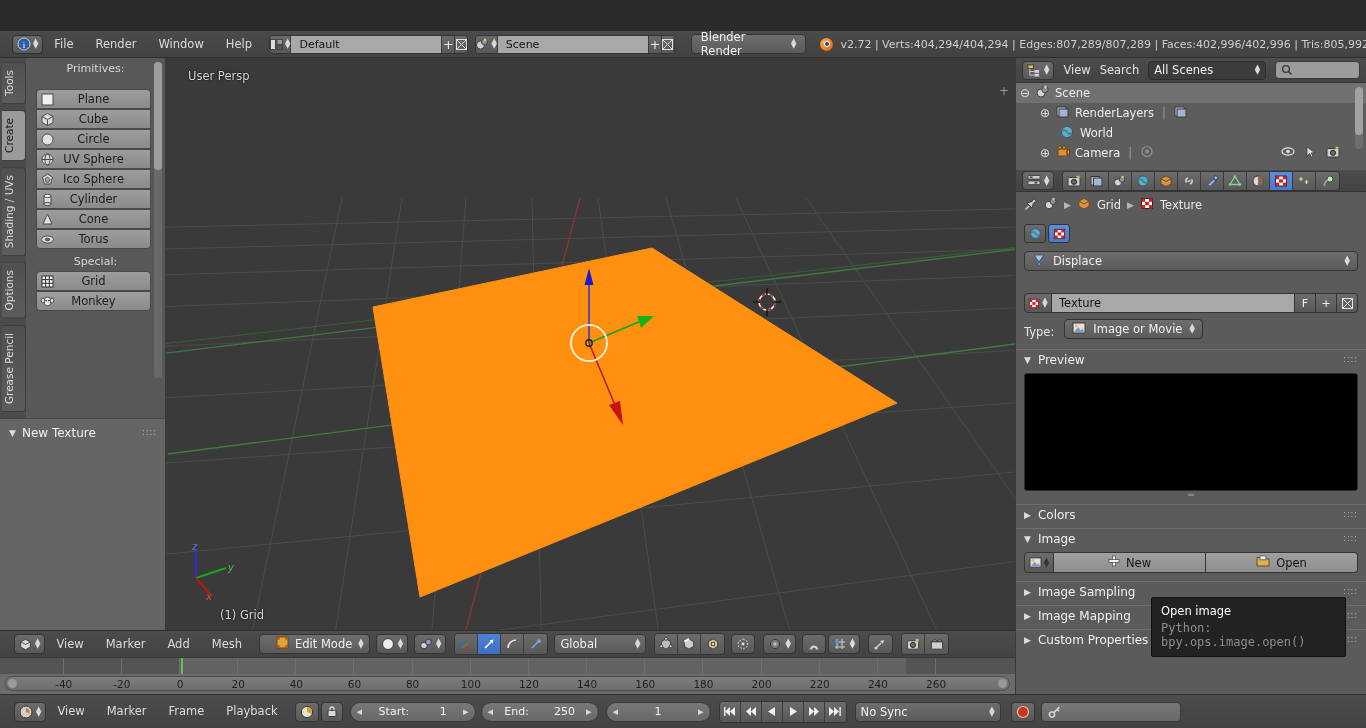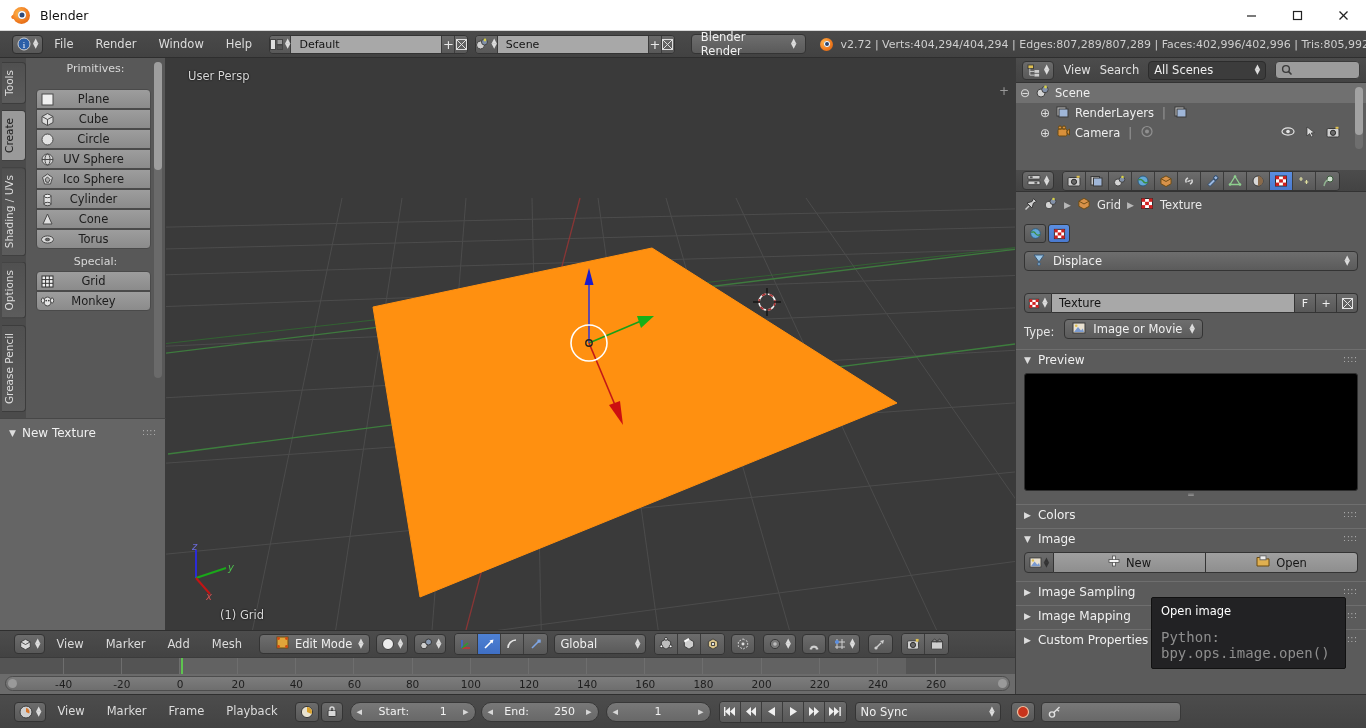--- a/index.html
+++ b/index.html
@@ -199,54 +199,28 @@
       border-radius:4px 0 0 4px; display:flex; align-items:center; justify-content:center; gap:2px; }
   .imgrow .bt{ flex:1; background:linear-gradient(#a0a0a0,#8e8e8e); border:1px solid #343434;
       border-left:none; display:flex; align-items:center; justify-content:center; gap:6px;
       font-size:11.5px; color:#151515; position:relative; }
   .imgrow .bt:last-child{ border-radius:0 4px 4px 0; }
 
   
   .tooltip{ position:absolute; left:1151px; top:597px; width:195px; background:#222224;
       border:1px solid #111; border-radius:2px; padding:6px 9px 7px 9px; z-index:50; }
   .tt-title{ font-size:11.5px; color:#fff; }
-  .tt-sub{ font-size:14px; color:#8e8e8e; font-family:"DejaVu Sans Mono","Liberation Mono",monospace;
-      margin-top:11px; }
+  .tt-sub{ font-size:12px; color:#8e8e8e; font-family:"DejaVu Sans Mono","Liberation Mono",monospace;
+      margin-top:3px; }
 </style>
 </head>
 <body>
 
 <div id="app">
 
-  <div class="titlebar">
-    <div class="tb-icon">
-      <div class="b-tail"></div>
-        <div class="b-outer"></div>
-        <div class="b-eye"></div>
-    </div>
-    <div class="tb-title">Blender</div>
-    <div class="tb-btns">
-      <div class="tb-btn">
-        <svg width="13" height="13" viewBox="0 0 13 13">
-            <line x1="2" y1="7" x2="11" y2="7" stroke="#222" stroke-width="1.2"></line>
-          </svg>
-      </div>
-      <div class="tb-btn">
-        <svg width="13" height="13" viewBox="0 0 13 13">
-            <rect x="2.5" y="2.5" width="8" height="8" fill="none" stroke="#222" stroke-width="1.2"></rect>
-          </svg>
-      </div>
-      <div class="tb-btn">
-        <svg width="13" height="13" viewBox="0 0 13 13">
-            <line x1="2.5" y1="2.5" x2="10.5" y2="10.5" stroke="#222" stroke-width="1.2"></line>
-            <line x1="10.5" y1="2.5" x2="2.5" y2="10.5" stroke="#222" stroke-width="1.2"></line>
-          </svg>
-      </div>
-    </div>
-  </div>
 
   <div class="topbar">
     <div class="editor-sel">
       <svg width="14" height="14" viewBox="0 0 14 14">
           <circle cx="7" cy="7" r="6" fill="#2b5fa8" stroke="#cfcfcf" stroke-width="1"></circle>
           <text x="7" y="10.5" font-size="9" fill="#fff" text-anchor="middle" font-family="serif">i</text>
         </svg>
       <span class="arr2">
           <span>▲</span>
           <span>▼</span>
@@ -906,20 +880,29 @@
         <span>RenderLayers</span>
         <span style="margin:0 8px;color:#9a9a9a;">|</span>
         <span>
           <svg width="14" height="13" viewBox="0 0 14 13">
               <rect x="1" y="2" width="9" height="9" fill="#c8c8c8" stroke="#3a3a3a"></rect>
               <rect x="3" y="4" width="9" height="8" fill="#9fb6d8" stroke="#3a3a3a"></rect>
             </svg>
         </span>
       </div>
 
+      <div class="ol-row">
+        <span style="margin-left:44px;">
+          <svg width="14" height="14" viewBox="0 0 14 14">
+              <circle cx="7" cy="7" r="5.6" fill="#63a8d8" stroke="#2f5a7a"></circle>
+              <path d="M2 6 Q5 4 7 7 Q9 10 12 8" fill="none" stroke="#3c8c3c" stroke-width="1.6"></path>
+            </svg>
+        </span>
+        <span style="margin-left:6px;">World</span>
+      </div>
 
       <div class="ol-row">
         <span style="margin-left:24px;color:#ddd;font-size:12px;">⊕</span>
         <span style="margin:0 5px 0 6px;">
           <svg width="14" height="13" viewBox="0 0 14 13">
               <rect x="2" y="4" width="9" height="7" rx="1.5" fill="#d8903a" stroke="#6a4a12"></rect>
               <polygon points="11,6 13.5,4 13.5,10 11,8" fill="#d8903a" stroke="#6a4a12"></polygon>
               <circle cx="4" cy="2.5" r="1.6" fill="#d8903a" stroke="#6a4a12"></circle>
               <circle cx="8" cy="2.5" r="1.6" fill="#d8903a" stroke="#6a4a12"></circle>
             </svg>

